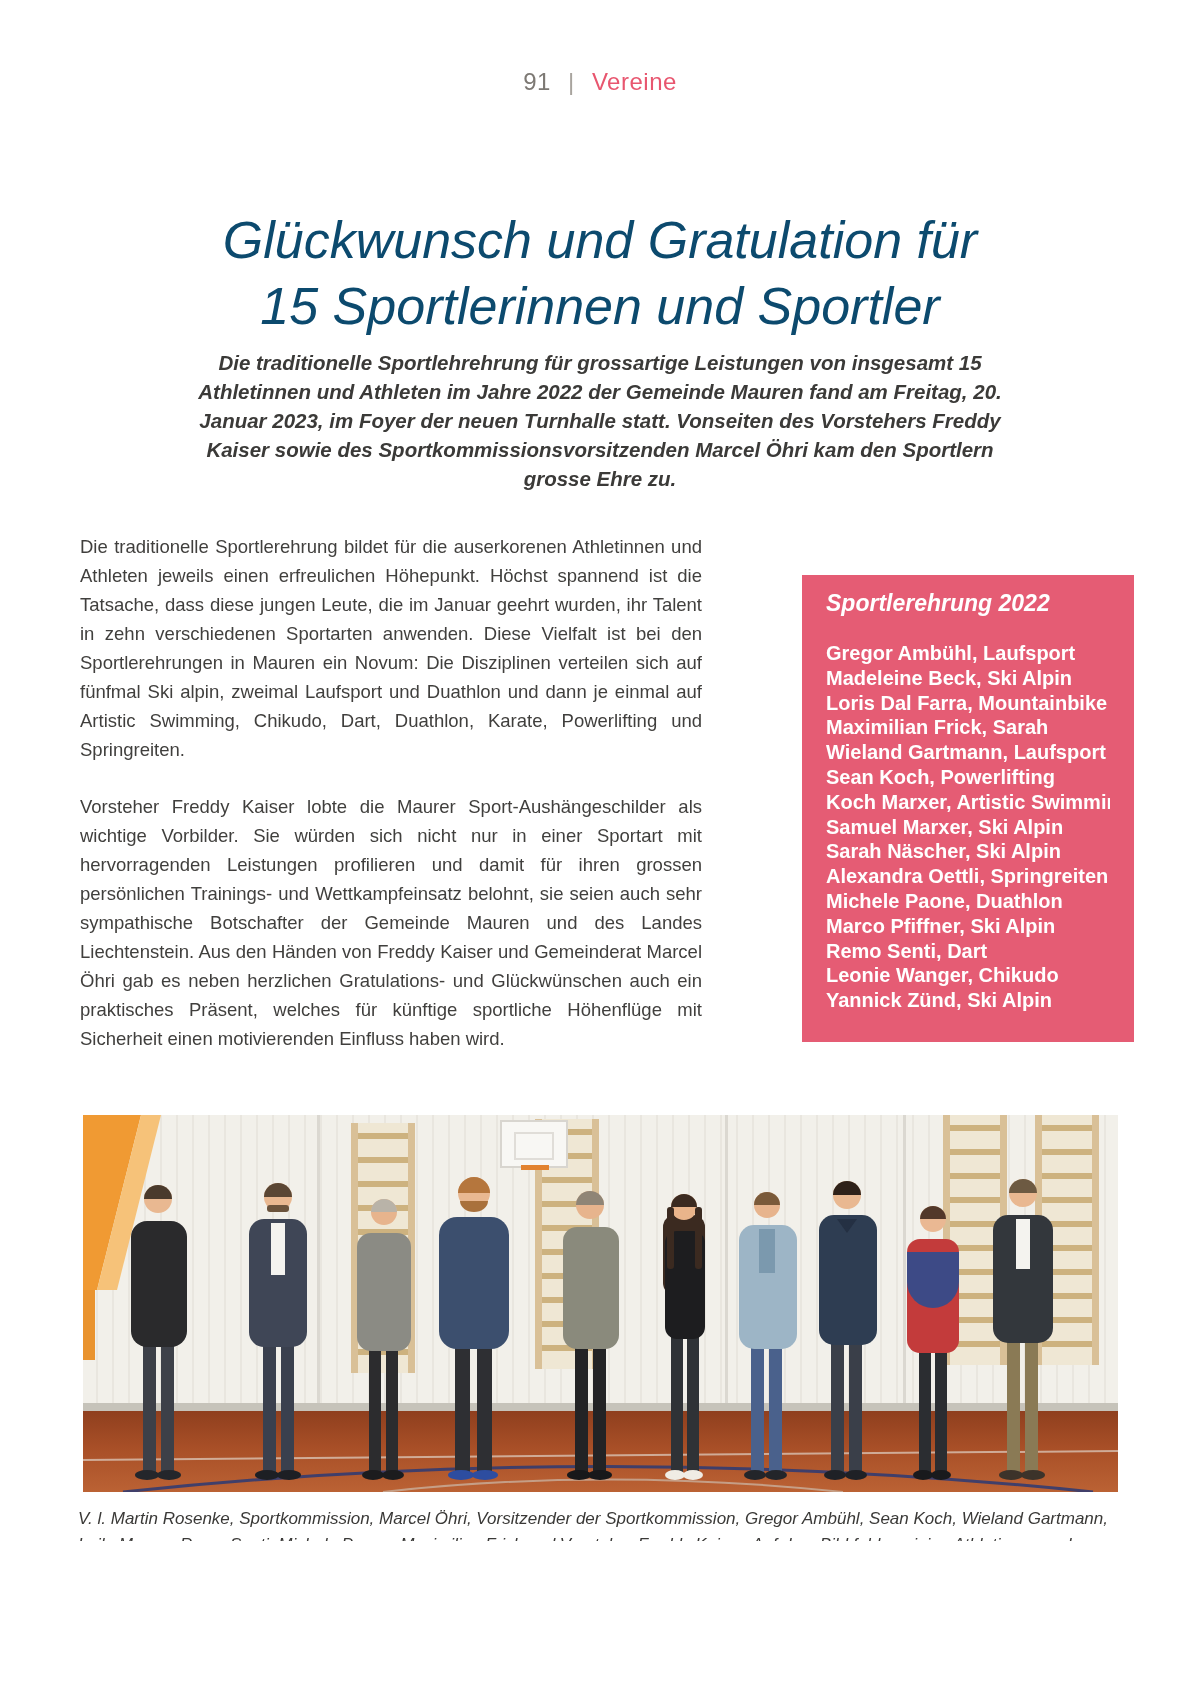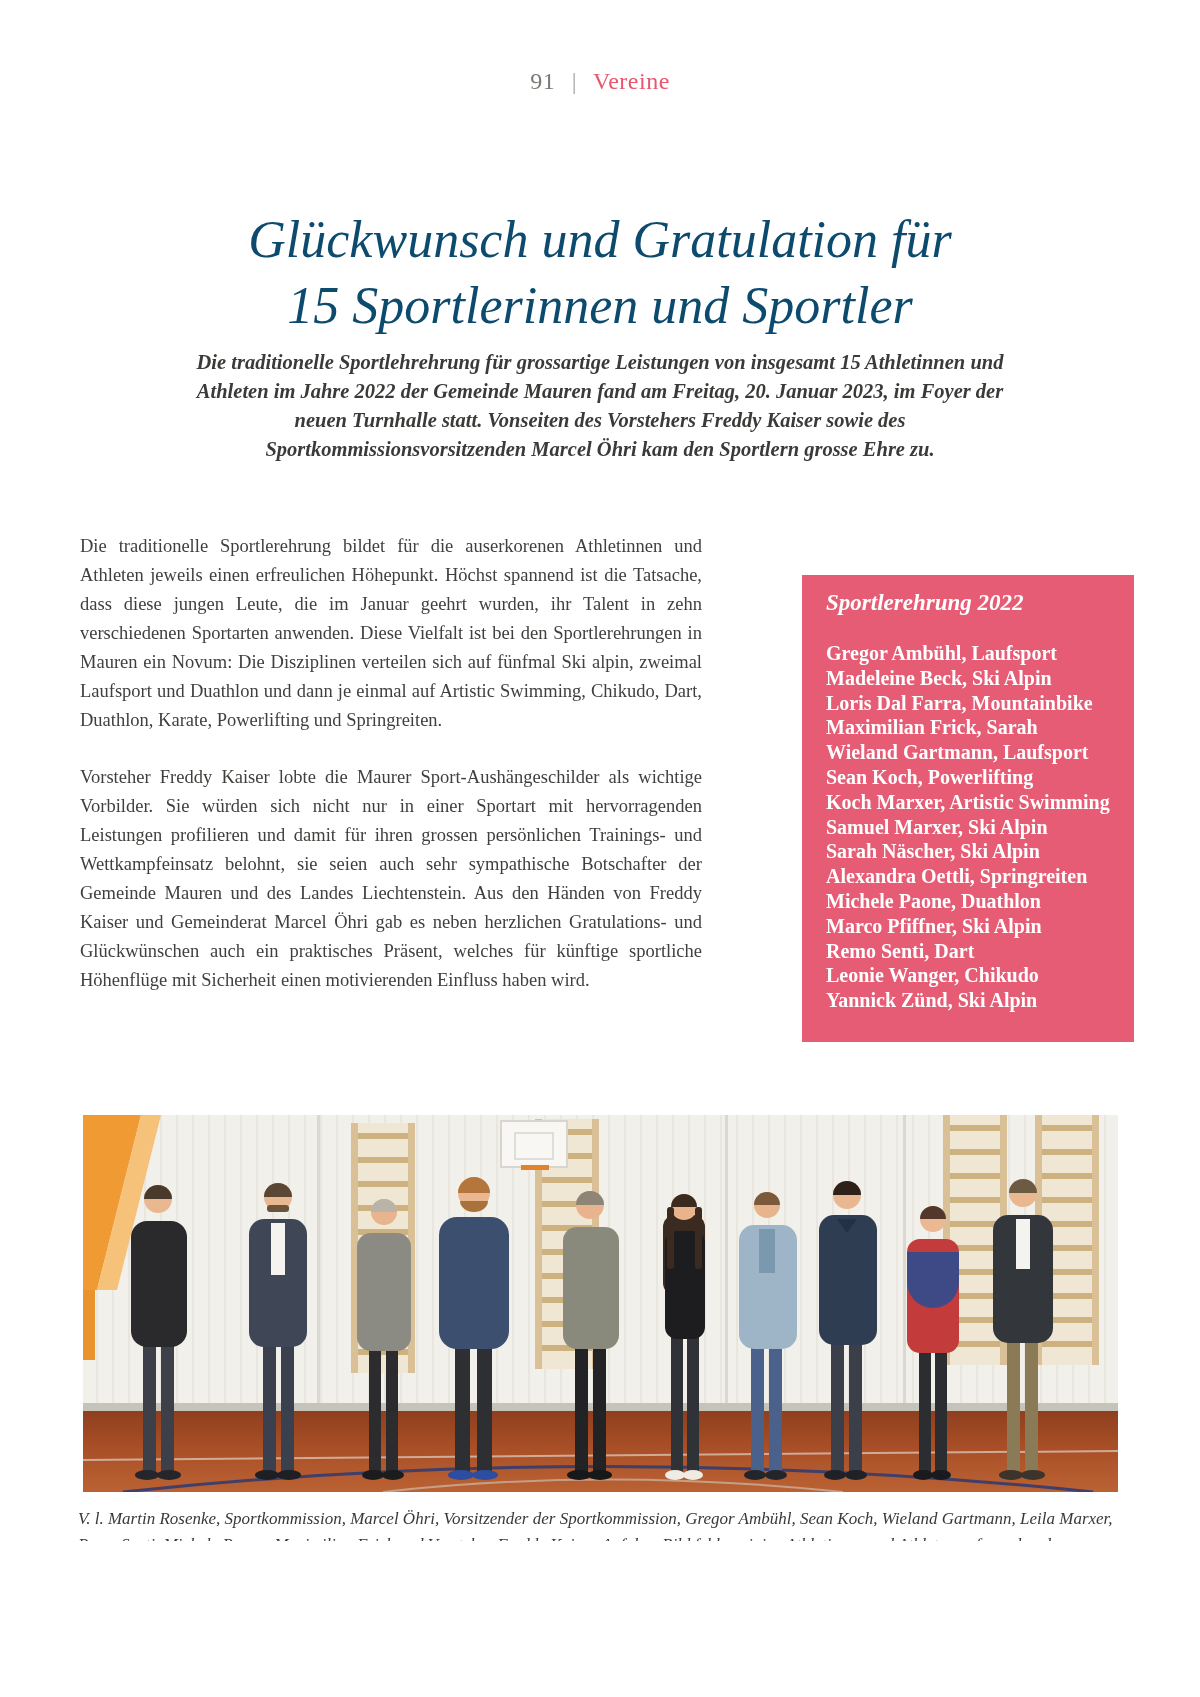--- a/index.html
+++ b/index.html
@@ -1,20 +1,20 @@
 <!DOCTYPE html>
 <html lang="de"><head>
 <meta charset="utf-8">
 <style>
   html,body{margin:0;padding:0;background:#ffffff;}
   .page{
     position:relative;
     width:1200px;height:1541px;
     background:#ffffff;
-    font-family:Liberation Serif, serif;
+    font-family:Liberation Sans, sans-serif;
     color:#3f3e3c;
     overflow:hidden;
   }
   
   .runhead{
     position:absolute;top:68px;left:0;width:100%;
     text-align:center;font-size:24px;letter-spacing:.5px;
   }
   .runhead .pagenum{color:#7d7974;}
   .runhead .sep{color:#a8a49e;margin:0 10px;font-weight:300;}

